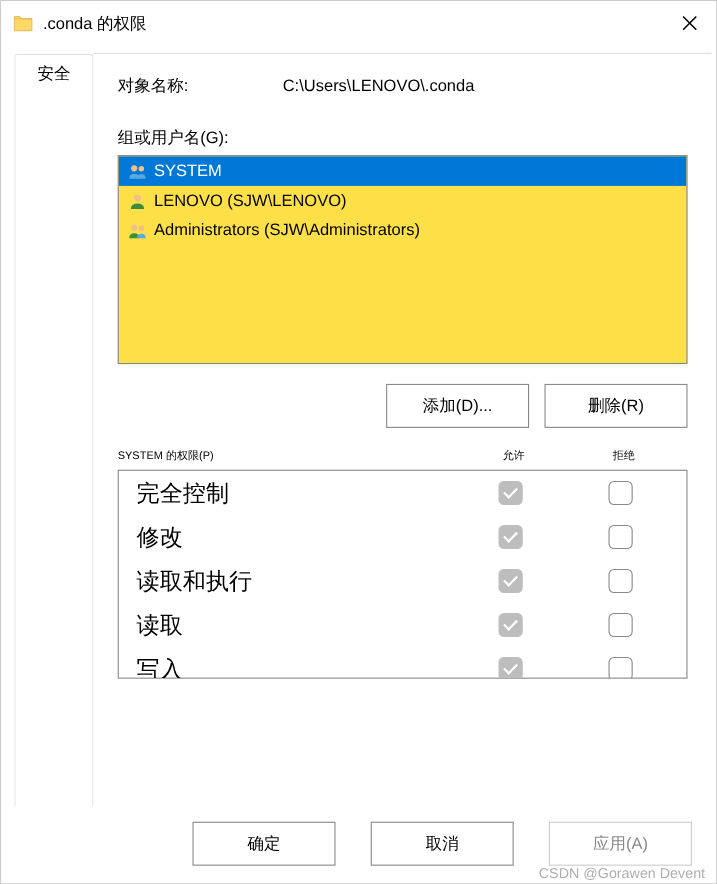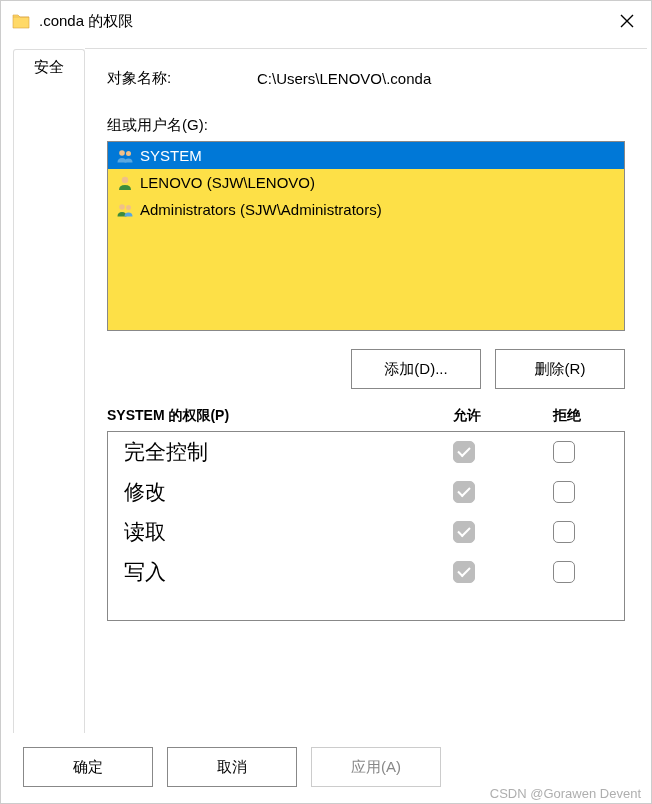--- a/index.html
+++ b/index.html
@@ -23,34 +23,34 @@
     .group-label { font-size: 15px; margin-bottom: 6px; }
     .listbox { border: 1px solid #888; height: 190px; background: #fde047; font-size: 15px; overflow: auto; }
     .list-item { display: flex; align-items: center; padding: 5px 8px; cursor: pointer; gap: 6px; }
     .list-item.selected { background: #0078d7; color: #fff; }
     .user-icon { width: 18px; height: 16px; flex-shrink: 0; }
     
     .btn-row { display: flex; justify-content: flex-end; gap: 14px; margin-top: 18px; margin-bottom: 18px; }
     .btn { min-width: 130px; height: 40px; background: #fff; border: 1px solid #888; font-size: 15px; cursor: pointer; display: flex; align-items: center; justify-content: center; }
     .btn.disabled { color: #888; border-color: #ccc; cursor: default; }
     
-    .perm-header { display: flex; font-size: 14px; margin-bottom: 6px; padding: 0 8px 0 0; font-weight: bold; }
+    .perm-header { display: flex; font-size: 10px; margin-bottom: 6px; padding: 0 8px 0 0; }
     .perm-title { flex: 1; }
     .perm-col { width: 100px; text-align: center; }
     
     .perm-box { border: 1px solid #888; height: 190px; overflow: hidden; position: relative; }
     .perm-scroll { height: 100%; overflow-y: auto; }
     .perm-row { display: flex; align-items: center; padding: 6px 10px 6px 16px; font-size: 21px; }
     .perm-name { flex: 1; }
     .perm-check { width: 100px; display: flex; justify-content: center; }
     .chk { width: 22px; height: 22px; border-radius: 5px; border: 1.5px solid #888; display: flex; align-items: center; justify-content: center; cursor: pointer; }
     .chk.checked { background: #bdbdbd; border-color: #bdbdbd; }
     .chk.checked::after { content: ""; width: 10px; height: 5px; border-left: 2.5px solid #fff; border-bottom: 2.5px solid #fff; transform: rotate(-45deg); margin-top: -3px; }
     
-    .footer { padding: 14px 22px 16px 22px; display: flex; gap: 14px; position: relative; }
+    .footer { padding: 14px 22px 16px 22px; display: flex; justify-content: flex-end; gap: 32px; position: relative; }
     .footer .btn { min-width: 130px; }
     
     .watermark { position: absolute; right: 10px; bottom: 2px; font-size: 13px; color: rgba(120,120,120,0.6); pointer-events: none; }
     
     .perm-scroll::-webkit-scrollbar { width: 14px; }
     .perm-scroll::-webkit-scrollbar-track { background: #f0f0f0; }
     .perm-scroll::-webkit-scrollbar-thumb { background: #5a5a5a; }
   </style>
 </head>
 <body>
@@ -135,20 +135,29 @@
           <div class="perm-row">
             <span class="perm-name">修改</span>
             <span class="perm-check">
               <span class="chk checked"></span>
             </span>
             <span class="perm-check">
               <span class="chk"></span>
             </span>
           </div>
           <div class="perm-row">
+            <span class="perm-name">读取和执行</span>
+            <span class="perm-check">
+              <span class="chk checked"></span>
+            </span>
+            <span class="perm-check">
+              <span class="chk"></span>
+            </span>
+          </div>
+          <div class="perm-row">
             <span class="perm-name">读取</span>
             <span class="perm-check">
               <span class="chk checked"></span>
             </span>
             <span class="perm-check">
               <span class="chk"></span>
             </span>
           </div>
           <div class="perm-row">
             <span class="perm-name">写入</span>

